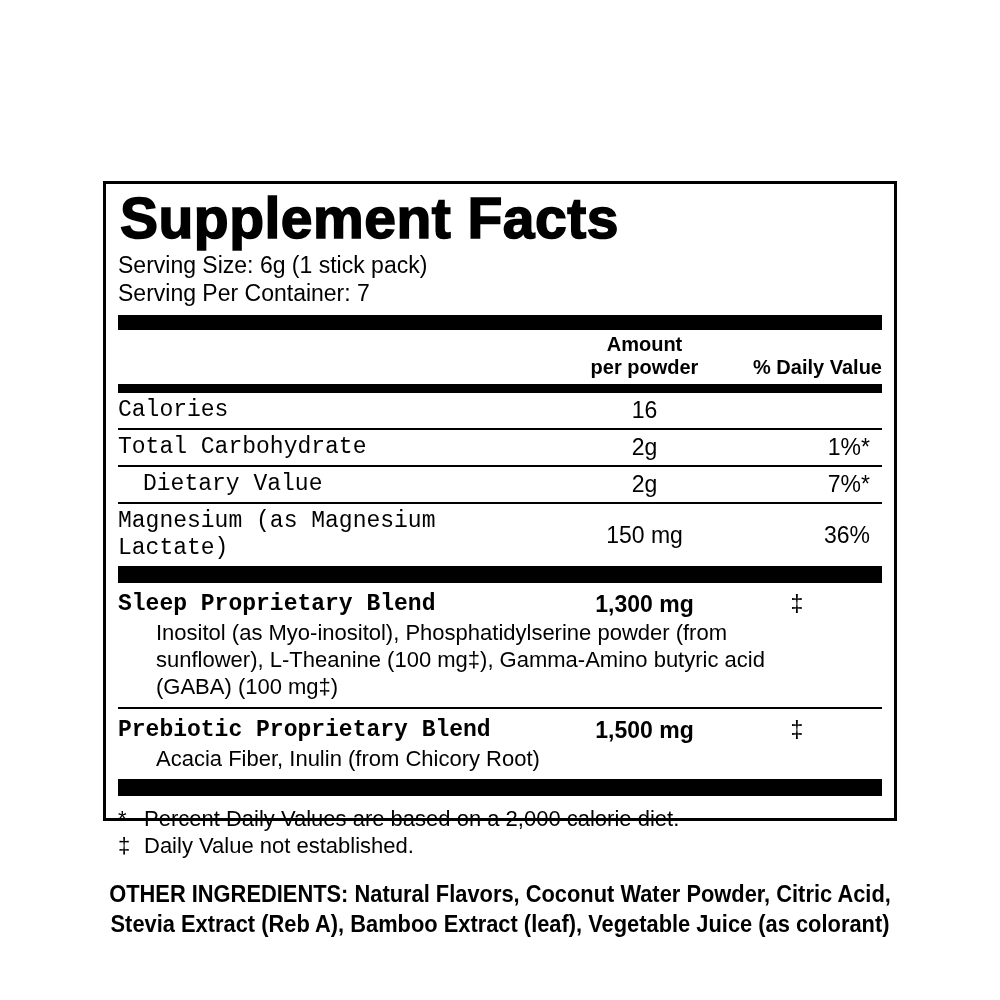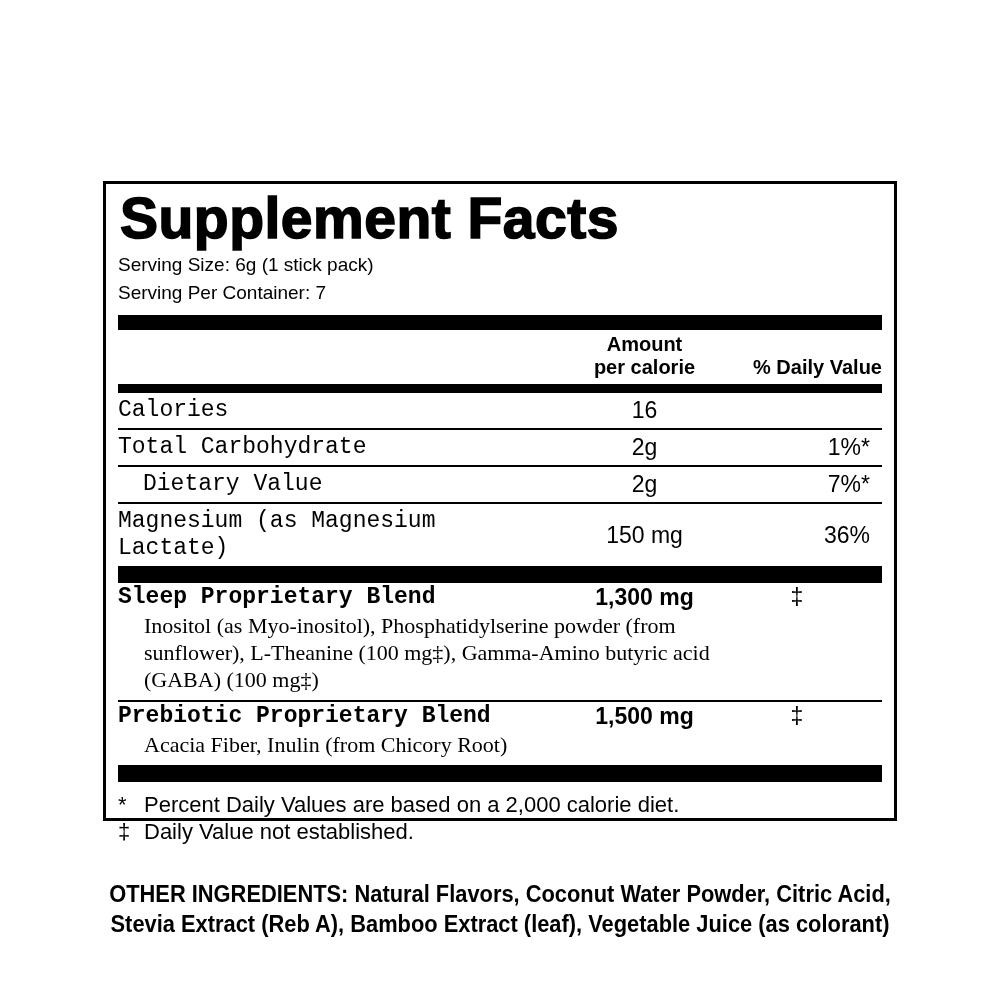--- a/index.html
+++ b/index.html
@@ -31,21 +31,21 @@
     margin: 7px 0 0 2px;
     font-size: 57px;
     font-weight: bold;
     letter-spacing: 0.5px;
     line-height: 0.95;
     -webkit-text-stroke: 1.6px #000;
     white-space: nowrap;
   }
   .serving {
     margin: 0;
-    font-size: 19px;
+    font-size: 23px;
     line-height: 28px;
   }
   .serving.first { margin-top: 6px; }
   .bar { background: #000; width: 100%; }
   .bar-thick { height: 15px; margin-top: 8px; }
   .bar-mid { height: 9px; }
   .bar-heavy { height: 17px; }
   .hdr-row {
     display: flex;
     align-items: flex-end;
@@ -73,40 +73,39 @@
     display: flex;
     align-items: center;
     font-size: 23px;
     line-height: 27px;
     padding: 4px 0;
     border-bottom: 2px solid #000;
   }
   .nrow.no-border { border-bottom: none; }
   .nrow .col-dv { padding-right: 12px; }
   .indent { padding-left: 25px; }
-  .blend { }
+  .blend { padding-top: 7px; }
   .blend.sep { border-bottom: 2px solid #000; }
   .blend-head {
     display: flex;
     align-items: flex-start;
     font-weight: bold;
     font-size: 23px;
     line-height: 28px;
   }
   .blend-head .col-dv {
     font-weight: normal;
     text-align: center;
     padding-right: 20px;
   }
   .blend-ingredients {
-    margin: 1px 0 7px 26px;
+    margin: 1px 0 7px 38px;
     max-width: 632px;
     font-size: 22px;
     line-height: 27px;
-    font-family: Liberation Serif, serif;
   }
   .footnotes { margin-top: 9px; }
   .footnote {
     display: flex;
     font-size: 22px;
     line-height: 27px;
   }
   .fn-sym { width: 26px; flex: none; }
   .other-ingredients {
     position: absolute;
@@ -135,21 +134,21 @@
 
     <p class="serving first">Serving Size: 6g (1 stick pack)</p>
     <p class="serving">Serving Per Container: 7</p>
 
     <div class="bar bar-thick"></div>
 
     <div class="hdr-row">
       <div class="col-name"></div>
       <div class="col-amt hdr">
         <div>Amount</div>
-        <div>per calorie</div>
+        <div>per powder</div>
       </div>
       <div class="col-dv hdr">% Daily Value</div>
     </div>
 
     <div class="bar bar-mid"></div>
 
     <div class="nrow">
       <div class="col-name">Calories</div>
       <div class="col-amt">16</div>
       <div class="col-dv"></div>

